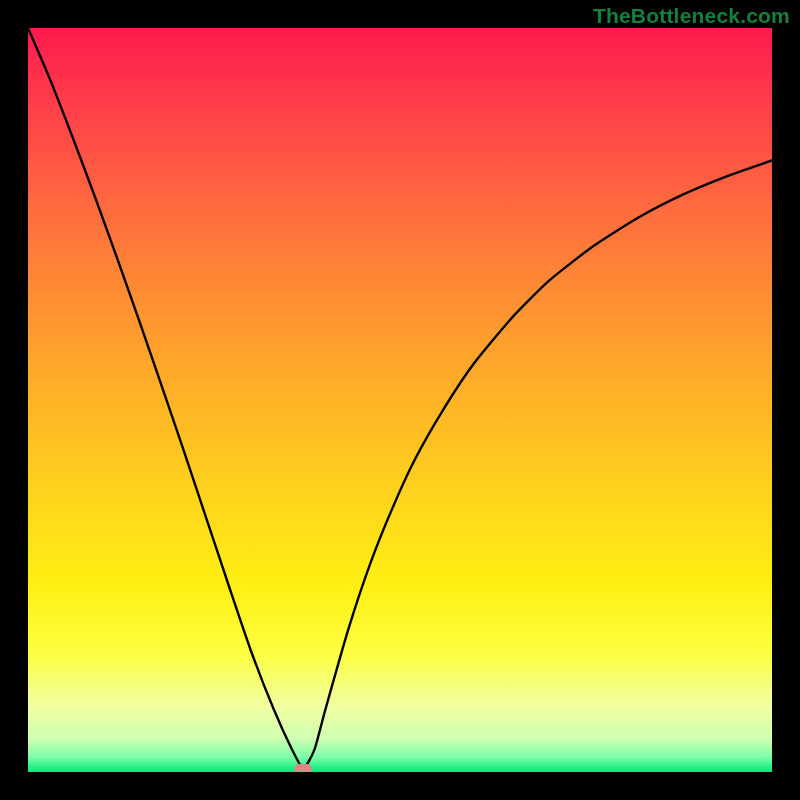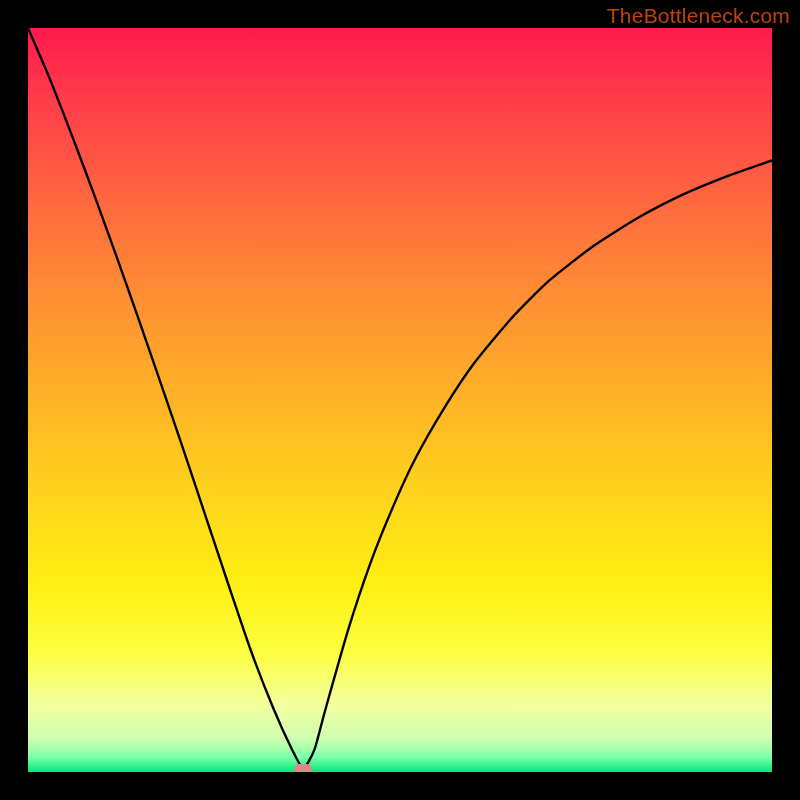--- a/index.html
+++ b/index.html
@@ -53,23 +53,23 @@
     position: absolute;
     left: 0;
     top: 0;
     width: 100%;
     height: 100%;
   }
   .watermark {
     position: absolute;
     top: 4px;
     right: 10px;
-    color: #c2410c;
+    color: #15803d;
     font-size: 21px;
-    font-weight: 400;
+    font-weight: 700;
     letter-spacing: 0.2px;
     user-select: none;
   }
   .minpoint {
     position: absolute;
     width: 18px;
     height: 10px;
     border-radius: 5px;
     background: #d88a86;
     transform: translate(-50%, -50%);

